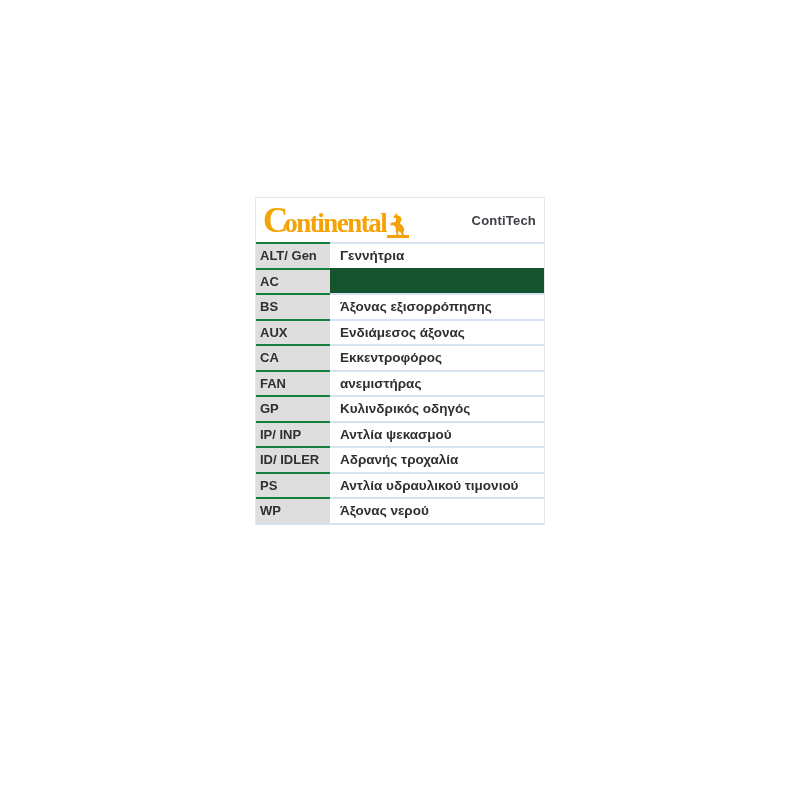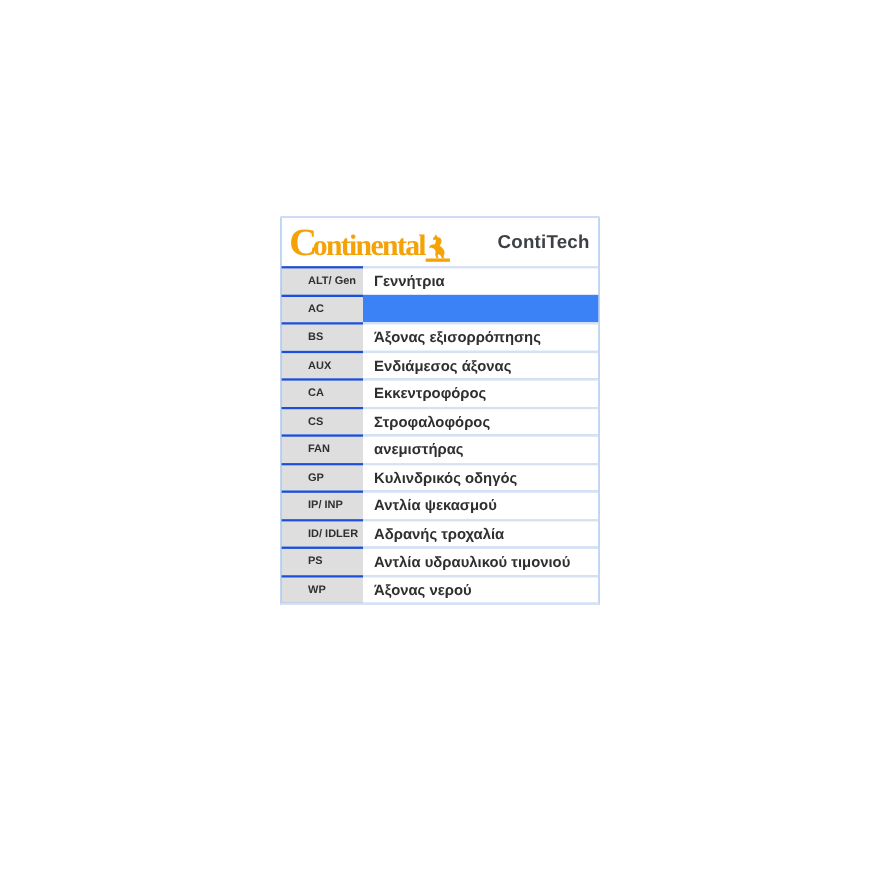--- a/index.html
+++ b/index.html
@@ -6,21 +6,21 @@
   html, body { width: 800px; height: 800px; background: #ffffff; overflow: hidden; }
   body { font-family: "Liberation Sans", "DejaVu Sans", sans-serif; }
 
   .sheet {
     position: absolute;
     left: 255px;
     top: 197px;
     width: 290px;
     border: 1px solid #e3e7ec;
     border-bottom: 2px solid #d6e2f0;
-    background: #3b82f6;
+    background: #14532d;
   }
 
   
   .brand-header {
     height: 44px;
     display: flex;
     align-items: center;
     padding: 0 8px 0 7px;
     background: #ffffff;
   }
@@ -48,38 +48,38 @@
     justify-content: center;
     border-bottom: 3px solid #f5a207;
     margin-left: 1px;
     padding: 0 1px 0 3px;
     height: 26px;
     transform: translateY(3px);
   }
   .horse-pedestal svg { display: block; }
   .contitech {
     margin-left: auto;
-    font-size: 17px;
+    font-size: 13px;
     font-weight: bold;
     color: #3d4045;
     letter-spacing: 0.2px;
   }
 
   
   .legend { width: 100%; }
   .row { display: flex; height: 25.5px; }
   .cell-code {
     width: 74px;
     flex: 0 0 74px;
     background: #dedede;
-    border-top: 2px solid #1d4ed8;
+    border-top: 2px solid #15803d;
     display: flex;
     align-items: center;
-    padding-left: 24px;
-    font-size: 10px;
+    padding-left: 4px;
+    font-size: 13px;
     font-weight: bold;
     color: #2f2f2f;
     white-space: nowrap;
   }
   .cell-desc {
     flex: 1;
     background: #ffffff;
     border-top: 2px solid #d6e2f0;
     display: flex;
     align-items: center;
@@ -122,24 +122,20 @@
     </div>
     <div class="row">
       <div class="cell-code">AUX</div>
       <div class="cell-desc">Ενδιάμεσος άξονας</div>
     </div>
     <div class="row">
       <div class="cell-code">CA</div>
       <div class="cell-desc">Εκκεντροφόρος</div>
     </div>
     <div class="row">
-      <div class="cell-code">CS</div>
-      <div class="cell-desc">Στροφαλοφόρος</div>
-    </div>
-    <div class="row">
       <div class="cell-code">FAN</div>
       <div class="cell-desc">ανεμιστήρας</div>
     </div>
     <div class="row">
       <div class="cell-code">GP</div>
       <div class="cell-desc">Κυλινδρικός οδηγός</div>
     </div>
     <div class="row">
       <div class="cell-code">IP/ INP</div>
       <div class="cell-desc">Αντλία ψεκασμού</div>

